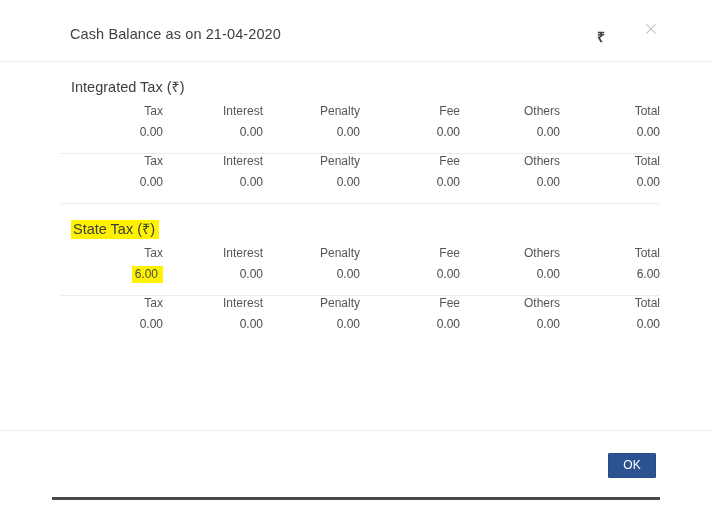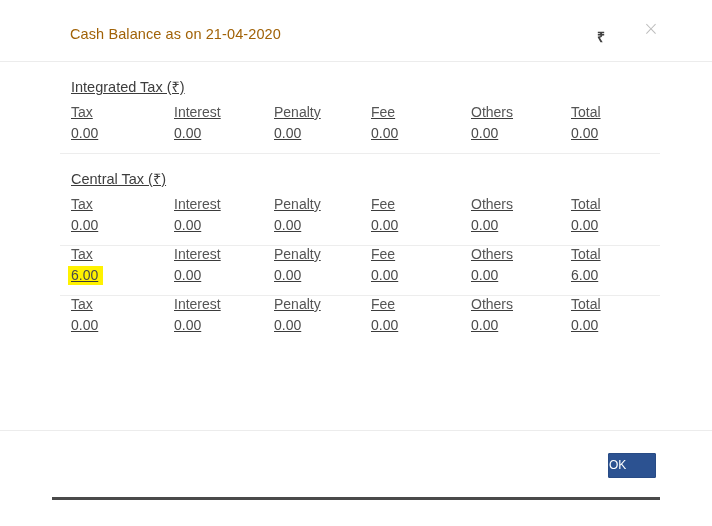--- a/index.html
+++ b/index.html
@@ -33,21 +33,21 @@
     width: 712px;
     height: 62px;
     border-bottom: 1px solid #ececec;
     box-sizing: border-box;
   }
   .modal-title {
     position: absolute;
     left: 70px;
     top: 26px;
     font-size: 14.5px;
-    color: #a16207;
+    color: #404040;
     letter-spacing: 0.1px;
     white-space: nowrap;
     text-align: right;
   }
   .header-rupee {
     position: absolute;
     left: 597px;
     top: 27px;
     font-size: 14px;
     color: #404040;
@@ -74,21 +74,20 @@
     left: 0;
     top: 62px;
     width: 712px;
     height: 368px;
   }
 
   .section {
     position: relative;
     width: 600px;
     margin-left: 60px;
-    text-decoration: underline;
   }
   .section + .section {
     border-top: 1px solid #ededed;
   }
 
   .section-title {
     font-size: 14.5px;
     color: #3d3d3d;
     padding: 14px 0 8px 11px;
     display: block;
@@ -100,23 +99,23 @@
     -webkit-box-decoration-break: clone;
   }
 
   .tax-table {
     width: 600px;
     border-collapse: collapse;
     table-layout: fixed;
   }
   .tax-table th,
   .tax-table td {
-    text-align: left;
+    text-align: right;
     font-weight: normal;
-    font-size: 14px;
+    font-size: 12px;
     color: #555555;
     padding: 0;
   }
   .tax-table th {
     height: 21px;
     vertical-align: top;
     padding-left: 11px;
   }
   .tax-table td {
     height: 28px;
@@ -151,20 +150,21 @@
     position: absolute;
     left: 608px;
     top: 22px;
     width: 48px;
     height: 25px;
     background: #2c5291;
     border: 1px solid #284b85;
     color: #ffffff;
     font-size: 12px;
     line-height: 23px;
+    text-align: center;
     cursor: pointer;
     border-radius: 1px;
     box-sizing: border-box;
   }
   .bottom-bar {
     position: absolute;
     left: 52px;
     top: 66px;
     width: 608px;
     height: 3px;
@@ -211,21 +211,20 @@
                 <td>0.00</td>
                 <td>0.00</td>
                 <td>0.00</td>
                 <td>0.00</td>
                 <td>0.00</td>
               </tr>
             </tbody>
           </table>
         </div>
         <div class="section">
-          <div class="section-title">Central Tax (₹)</div>
           <table class="tax-table">
             <colgroup>
               <col class="c0">
               <col class="c1">
               <col class="c2">
               <col class="c3">
               <col class="c4">
               <col class="c5">
             </colgroup>
             <thead>
@@ -239,20 +238,53 @@
               </tr>
             </thead>
             <tbody>
               <tr>
                 <td>0.00</td>
                 <td>0.00</td>
                 <td>0.00</td>
                 <td>0.00</td>
                 <td>0.00</td>
                 <td>0.00</td>
+              </tr>
+            </tbody>
+          </table>
+        </div>
+        <div class="section">
+          <div class="section-title"><span class="hl">State Tax (₹)</span></div>
+          <table class="tax-table">
+            <colgroup>
+              <col class="c0">
+              <col class="c1">
+              <col class="c2">
+              <col class="c3">
+              <col class="c4">
+              <col class="c5">
+            </colgroup>
+            <thead>
+              <tr>
+                <th>Tax</th>
+                <th>Interest</th>
+                <th>Penalty</th>
+                <th>Fee</th>
+                <th>Others</th>
+                <th>Total</th>
+              </tr>
+            </thead>
+            <tbody>
+              <tr>
+                <td><span class="cell-hl">6.00</span></td>
+                <td>0.00</td>
+                <td>0.00</td>
+                <td>0.00</td>
+                <td>0.00</td>
+                <td>6.00</td>
               </tr>
             </tbody>
           </table>
         </div>
         <div class="section">
           <table class="tax-table">
             <colgroup>
               <col class="c0">
               <col class="c1">
               <col class="c2">
@@ -265,52 +297,20 @@
                 <th>Tax</th>
                 <th>Interest</th>
                 <th>Penalty</th>
                 <th>Fee</th>
                 <th>Others</th>
                 <th>Total</th>
               </tr>
             </thead>
             <tbody>
               <tr>
-                <td><span class="cell-hl">6.00</span></td>
-                <td>0.00</td>
-                <td>0.00</td>
-                <td>0.00</td>
-                <td>0.00</td>
-                <td>6.00</td>
-              </tr>
-            </tbody>
-          </table>
-        </div>
-        <div class="section">
-          <table class="tax-table">
-            <colgroup>
-              <col class="c0">
-              <col class="c1">
-              <col class="c2">
-              <col class="c3">
-              <col class="c4">
-              <col class="c5">
-            </colgroup>
-            <thead>
-              <tr>
-                <th>Tax</th>
-                <th>Interest</th>
-                <th>Penalty</th>
-                <th>Fee</th>
-                <th>Others</th>
-                <th>Total</th>
-              </tr>
-            </thead>
-            <tbody>
-              <tr>
                 <td>0.00</td>
                 <td>0.00</td>
                 <td>0.00</td>
                 <td>0.00</td>
                 <td>0.00</td>
                 <td>0.00</td>
               </tr>
             </tbody>
           </table>
         </div>

